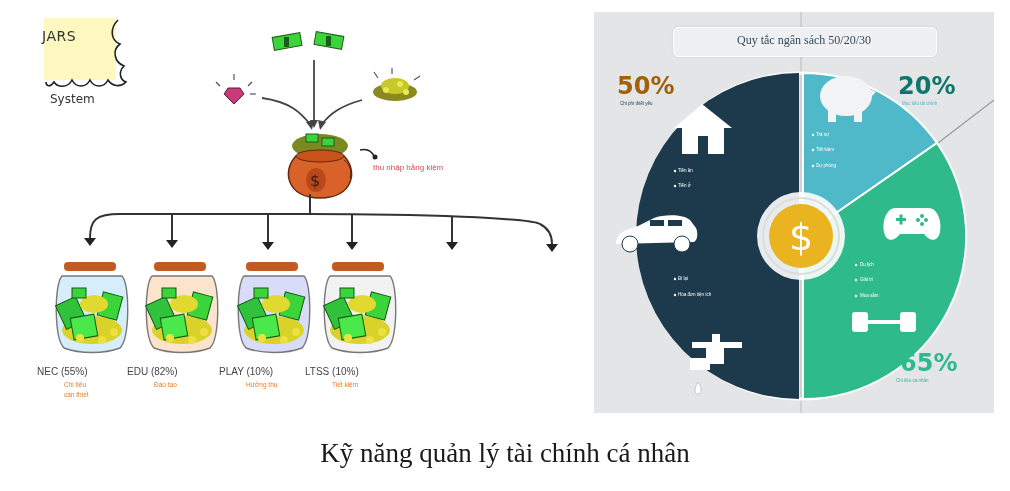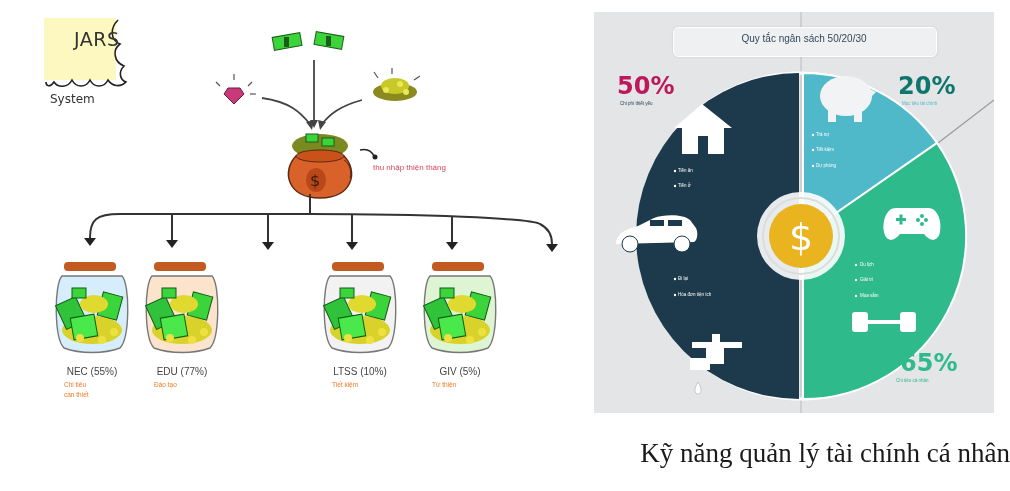--- a/index.html
+++ b/index.html
@@ -2,36 +2,36 @@
 <html><head>
   <meta charset="utf-8">
   <style>
     html, body { margin: 0; padding: 0; background: #ffffff; }
     body { width: 1010px; height: 491px; position: relative; overflow: hidden; font-family: "Liberation Sans", sans-serif; }
     .abs { position: absolute; }
 
     
     #jars-panel { left: 0; top: 0; width: 590px; height: 420px; }
     #jars-note { left: 44px; top: 18px; width: 72px; height: 62px; background: #fdf8c0; }
-    #jars-note-title { left: 74px; top: 28px; font-family: "DejaVu Sans", sans-serif; font-size: 19px; color: #333; letter-spacing: 0.5px; }
+    #jars-note-title { left: 42px; top: 28px; font-family: "DejaVu Sans", sans-serif; font-size: 14px; color: #333; letter-spacing: 0.5px; }
     #jars-note-sub { left: 50px; top: 52px; font-family: "DejaVu Sans", sans-serif; font-size: 12px; color: #333; margin-top: 40px; }
-    .jar-label { position: absolute; width: 110px; text-align: center; font-size: 10px; color: #444; }
+    .jar-label { position: absolute; width: 110px; font-size: 10px; color: #444; }
     .jar-sub { position: absolute; width: 110px; text-align: left; font-size: 6.5px; color: #f07a22; line-height: 10px; }
     #income-label { left: 373px; top: 163px; font-size: 8px; color: #d9485a; }
 
     
     #budget-panel { left: 594px; top: 12px; width: 400px; height: 401px; background: #e4e5e7; overflow: hidden; }
     #budget-title-box { left: 673px; top: 27px; width: 262px; height: 28px; background: #eef0f2; border: 1.5px solid #ffffff; border-radius: 5px; box-shadow: 0 0 2px rgba(0,0,0,0.15); }
-    #budget-title { left: 673px; top: 33px; width: 262px; text-align: center; font-size: 10px; color: #35495a; font-family: Liberation Sans, sans-serif; }
+    #budget-title { left: 673px; top: 33px; width: 262px; text-align: center; font-size: 12px; color: #35495a; font-family: Liberation Serif, serif; }
     .pct { position: absolute; font-family: "DejaVu Sans", sans-serif; font-weight: bold; font-size: 24px; }
     .pct-sub { position: absolute; font-size: 4.5px; }
     .bullet { position: absolute; font-size: 4.5px; color: #ffffff; }
 
     
-    #caption { left: 0; top: 438px; width: 1010px; text-align: right; font-family: "Liberation Serif", serif; font-size: 27px; color: #1a1a1a; }
+    #caption { left: 0; top: 438px; width: 1010px; text-align: center; font-family: "Liberation Serif", serif; font-size: 27px; color: #1a1a1a; }
   </style>
 </head>
 <body>
 
 <div id="jars-panel" class="abs">
 
   <div id="jars-note" class="abs"></div>
   <svg class="abs" style="left:40px;top:14px" width="120" height="90">
     <path d="M78 6 C70 14,70 26,80 30 C72 36,74 48,84 52 C78 58,80 66,86 68 C80 74,72 72,68 66 C64 74,54 74,50 66 C46 74,36 74,32 66 C28 74,18 74,14 68 C10 74,6 72,6 68" fill="none" stroke="#222" stroke-width="1.6"></path>
   </svg>
@@ -84,21 +84,21 @@
       <path d="M96 136 C82 150,86 178,120 178 C154 178,158 150,144 136 Z" fill="#d9622a" stroke="#5a2a10" stroke-width="1.5"></path>
       <ellipse cx="120" cy="136" rx="24" ry="6" fill="#c8521a" stroke="#5a2a10" stroke-width="1"></ellipse>
       <ellipse cx="116" cy="160" rx="10" ry="12" fill="#b8481a"></ellipse>
       <text x="110" y="166" font-size="16" font-family="DejaVu Sans" fill="#3a1a08">$</text>
       <path d="M144 140 C150 144,152 152,150 158" stroke="#5a2a10" stroke-width="1" fill="none"></path>
     </g>
 
     <path d="M160 130 C168 128,172 132,174 136" stroke="#222" stroke-width="1.5" fill="none"></path>
     <circle cx="175" cy="137" r="2.5" fill="#222"></circle>
   </svg>
-  <div id="income-label" class="abs">thu nhập thiện tháng</div>
+  <div id="income-label" class="abs">thu nhập hằng kiệm</div>
 
   <svg class="abs" style="left:0;top:190px" width="590" height="80">
     <g stroke="#333" stroke-width="2" fill="none">
       <path d="M310 4 L310 24"></path>
       <path d="M90 48 C90 30,96 24,120 24 L310 24 C420 24,530 28,540 34 C548 38,552 44,552 54"></path>
       <path d="M172 24 L172 50"></path>
       <path d="M268 24 L268 52"></path>
       <path d="M352 24 L352 52"></path>
       <path d="M452 26 L452 52"></path>
     </g>
@@ -132,47 +132,47 @@
           <path d="M12 18 C4 26,4 80,14 90 C30 96,54 96,70 90 C80 80,80 26,72 18 Z" fill="#fbe3cc" stroke="#777" stroke-width="1.4"></path>
           <ellipse cx="42" cy="72" rx="30" ry="14" fill="#d8d22a"></ellipse>
           <rect x="10" y="42" width="22" height="26" fill="#2fc23a" stroke="#135a14" stroke-width="1" transform="rotate(-25 21 55)"></rect>
           <rect x="50" y="36" width="20" height="24" fill="#3bd43b" stroke="#135a14" stroke-width="1" transform="rotate(15 60 48)"></rect>
           <rect x="22" y="58" width="24" height="22" fill="#4be84b" stroke="#135a14" stroke-width="1" transform="rotate(-10 34 69)"></rect>
           <ellipse cx="44" cy="46" rx="14" ry="9" fill="#e0da30"></ellipse>
           <circle cx="30" cy="80" r="4" fill="#eee040"></circle>
           <circle cx="52" cy="82" r="4" fill="#eee040"></circle>
           <circle cx="64" cy="74" r="4" fill="#eee040"></circle>
           <rect x="22" y="30" width="14" height="10" fill="#3bd43b" stroke="#135a14" stroke-width="1"></rect>
-        </svg><div class="jar-label" style="left: -13px; top: 108px;">EDU (77%)</div><div class="jar-sub" style="left: 14px; top: 122px;">Đào tạo</div></div>
+        </svg><div class="jar-label" style="left: -13px; top: 108px;">EDU (82%)</div><div class="jar-sub" style="left: 14px; top: 122px;">Đào tạo</div></div>
+      <div class="abs" style="left: 232px; top: 0px;"><svg width="84" height="100">
+          <rect x="14" y="4" width="52" height="9" rx="4" fill="#c25a22"></rect>
+          <path d="M12 18 C4 26,4 80,14 90 C30 96,54 96,70 90 C80 80,80 26,72 18 Z" fill="#d8dcf8" stroke="#777" stroke-width="1.4"></path>
+          <ellipse cx="42" cy="72" rx="30" ry="14" fill="#d8d22a"></ellipse>
+          <rect x="10" y="42" width="22" height="26" fill="#2fc23a" stroke="#135a14" stroke-width="1" transform="rotate(-25 21 55)"></rect>
+          <rect x="50" y="36" width="20" height="24" fill="#3bd43b" stroke="#135a14" stroke-width="1" transform="rotate(15 60 48)"></rect>
+          <rect x="22" y="58" width="24" height="22" fill="#4be84b" stroke="#135a14" stroke-width="1" transform="rotate(-10 34 69)"></rect>
+          <ellipse cx="44" cy="46" rx="14" ry="9" fill="#e0da30"></ellipse>
+          <circle cx="30" cy="80" r="4" fill="#eee040"></circle>
+          <circle cx="52" cy="82" r="4" fill="#eee040"></circle>
+          <circle cx="64" cy="74" r="4" fill="#eee040"></circle>
+          <rect x="22" y="30" width="14" height="10" fill="#3bd43b" stroke="#135a14" stroke-width="1"></rect>
+        </svg><div class="jar-label" style="left: -13px; top: 108px;">PLAY (10%)</div><div class="jar-sub" style="left: 14px; top: 122px;">Hưởng thụ</div></div>
       <div class="abs" style="left: 318px; top: 0px;"><svg width="84" height="100">
           <rect x="14" y="4" width="52" height="9" rx="4" fill="#c25a22"></rect>
           <path d="M12 18 C4 26,4 80,14 90 C30 96,54 96,70 90 C80 80,80 26,72 18 Z" fill="#f2f2f2" stroke="#777" stroke-width="1.4"></path>
           <ellipse cx="42" cy="72" rx="30" ry="14" fill="#d8d22a"></ellipse>
           <rect x="10" y="42" width="22" height="26" fill="#2fc23a" stroke="#135a14" stroke-width="1" transform="rotate(-25 21 55)"></rect>
           <rect x="50" y="36" width="20" height="24" fill="#3bd43b" stroke="#135a14" stroke-width="1" transform="rotate(15 60 48)"></rect>
           <rect x="22" y="58" width="24" height="22" fill="#4be84b" stroke="#135a14" stroke-width="1" transform="rotate(-10 34 69)"></rect>
           <ellipse cx="44" cy="46" rx="14" ry="9" fill="#e0da30"></ellipse>
           <circle cx="30" cy="80" r="4" fill="#eee040"></circle>
           <circle cx="52" cy="82" r="4" fill="#eee040"></circle>
           <circle cx="64" cy="74" r="4" fill="#eee040"></circle>
           <rect x="22" y="30" width="14" height="10" fill="#3bd43b" stroke="#135a14" stroke-width="1"></rect>
         </svg><div class="jar-label" style="left: -13px; top: 108px;">LTSS (10%)</div><div class="jar-sub" style="left: 14px; top: 122px;">Tiết kiệm</div></div>
-      <div class="abs" style="left: 418px; top: 0px;"><svg width="84" height="100">
-          <rect x="14" y="4" width="52" height="9" rx="4" fill="#c25a22"></rect>
-          <path d="M12 18 C4 26,4 80,14 90 C30 96,54 96,70 90 C80 80,80 26,72 18 Z" fill="#ddf5d2" stroke="#777" stroke-width="1.4"></path>
-          <ellipse cx="42" cy="72" rx="30" ry="14" fill="#d8d22a"></ellipse>
-          <rect x="10" y="42" width="22" height="26" fill="#2fc23a" stroke="#135a14" stroke-width="1" transform="rotate(-25 21 55)"></rect>
-          <rect x="50" y="36" width="20" height="24" fill="#3bd43b" stroke="#135a14" stroke-width="1" transform="rotate(15 60 48)"></rect>
-          <rect x="22" y="58" width="24" height="22" fill="#4be84b" stroke="#135a14" stroke-width="1" transform="rotate(-10 34 69)"></rect>
-          <ellipse cx="44" cy="46" rx="14" ry="9" fill="#e0da30"></ellipse>
-          <circle cx="30" cy="80" r="4" fill="#eee040"></circle>
-          <circle cx="52" cy="82" r="4" fill="#eee040"></circle>
-          <circle cx="64" cy="74" r="4" fill="#eee040"></circle>
-          <rect x="22" y="30" width="14" height="10" fill="#3bd43b" stroke="#135a14" stroke-width="1"></rect>
-        </svg><div class="jar-label" style="left: -13px; top: 108px;">GIV (5%)</div><div class="jar-sub" style="left: 14px; top: 122px;">Từ thiện</div></div>
     </div>
 </div>
 
 <div id="budget-panel" class="abs"></div>
 <svg class="abs" style="left:594px;top:12px" width="400" height="401">
 
   <line x1="207" y1="0" x2="207" y2="401" stroke="#c8c9cc" stroke-width="1.5"></line>
 
   <line x1="331" y1="141" x2="400" y2="88" stroke="#9a9a9a" stroke-width="1.2"></line>
 
@@ -243,21 +243,21 @@
       <circle cx="219" cy="154" r="1.2"></circle>
     <circle cx="262" cy="253" r="1.2"></circle>
       <circle cx="262" cy="268" r="1.2"></circle>
       <circle cx="262" cy="284" r="1.2"></circle>
   </g>
 </svg>
 
 <div id="budget-title-box" class="abs"></div>
 <div id="budget-title" class="abs">Quy tắc ngân sách 50/20/30</div>
 
-<div class="pct" style="left:617px;top:72px;color:#be185d">50%</div>
+<div class="pct" style="left:617px;top:72px;color:#a16207">50%</div>
 <div class="pct-sub" style="left:620px;top:101px;color:#1d3a4c">Chi phí thiết yếu</div>
 <div class="pct" style="left:898px;top:72px;color:#0f766e">20%</div>
 <div class="pct-sub" style="left:902px;top:101px;color:#4fb8c9">Mục tiêu tài chính</div>
 <div class="pct" style="left:900px;top:349px;color:#2fba8c">65%</div>
 <div class="pct-sub" style="left:896px;top:378px;color:#2fba8c">Chi tiêu cá nhân</div>
 
 <div class="bullet" style="left:678px;top:168px">Tiền ăn</div>
 <div class="bullet" style="left:678px;top:183px">Tiền ở</div>
 <div class="bullet" style="left:678px;top:276px">Đi lại</div>
 <div class="bullet" style="left:678px;top:292px">Hóa đơn tiện ích</div>

